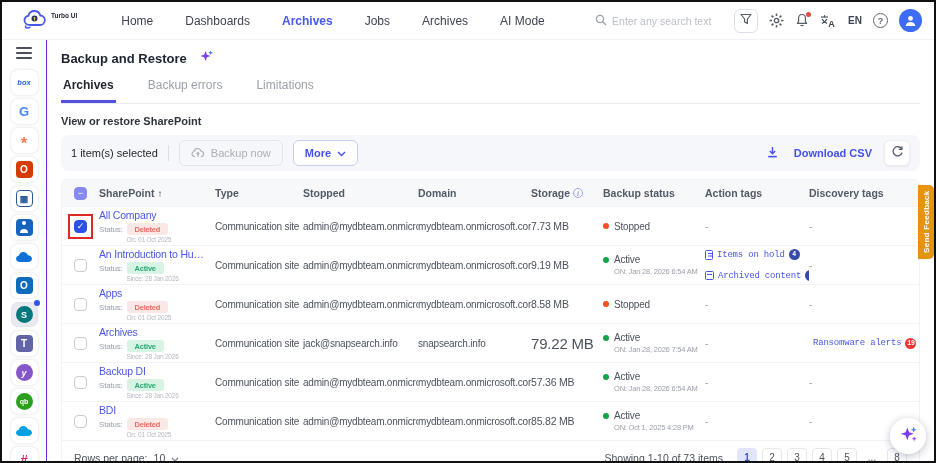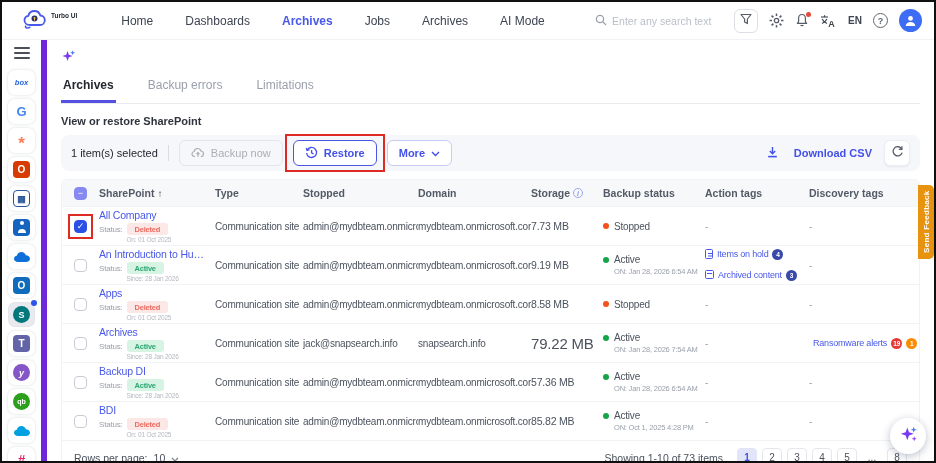--- a/index.html
+++ b/index.html
@@ -18,21 +18,21 @@
   .search input { border:none; outline:none; font-size:10.5px; color:#5b6370; width:100%; font-family:"Liberation Sans",sans-serif; }
   .search input::placeholder { color:#b9bec7; }
   .icon-btn { width:24px; height:24px; border:1px solid #dcdfe6; border-radius:6px; background:#fff; display:flex; align-items:center; justify-content:center; cursor:pointer; }
   .nav-ico { position:relative; display:flex; align-items:center; justify-content:center; cursor:pointer; }
   .red-dot { position:absolute; top:-1px; right:-2px; width:5px; height:5px; border-radius:50%; background:#e5483f; }
   .lang { font-size:10px; font-weight:700; color:#3d4451; margin-left:2px; }
   .help-c { width:15px; height:15px; border:1.4px solid #5f6672; border-radius:50%; font-size:9px; font-weight:700; color:#5f6672; display:flex; align-items:center; justify-content:center; }
   .avatar { width:23px; height:23px; border-radius:50%; background:#3d6cf5; display:flex; align-items:center; justify-content:center; }
 
   
-  .sidebar { position:absolute; top:38px; left:0; bottom:0; width:45px; border-right:6px solid #6d28d9; display:flex; flex-direction:column; align-items:center; padding-top:7px; gap:4px; background:#fff; z-index:4; }
+  .sidebar { position:absolute; top:38px; left:0; bottom:0; width:45px; border-right:1px solid #6d28d9; display:flex; flex-direction:column; align-items:center; padding-top:7px; gap:4px; background:#fff; z-index:4; }
   .hamburger { width:16px; display:flex; flex-direction:column; gap:3px; margin-bottom:7px; cursor:pointer; }
   .hamburger i { height:2px; background:#4a4f58; border-radius:1px; }
   .tile { position:relative; width:27px; height:25px; border-radius:7px; background:#fff; box-shadow:0 0 3px rgba(40,50,80,.18); display:flex; align-items:center; justify-content:center; cursor:pointer; flex:0 0 auto; }
   .tile.active { background:#e9eaef; box-shadow:inset 0 0 2px rgba(0,0,0,.08); }
   .tile .ndot { position:absolute; top:-2px; right:-2px; width:6px; height:6px; border-radius:50%; background:#2f54eb; }
   .chip { width:17px; height:17px; border-radius:4px; display:flex; align-items:center; justify-content:center; color:#fff; font-weight:800; }
   .person-g { width:7px; height:7px; position:relative; }
   .person-g::before { content:""; position:absolute; top:-3px; left:1.5px; width:4px; height:4px; border-radius:50%; background:#fff; }
   .person-g::after { content:""; position:absolute; bottom:-2px; left:-0.5px; width:8px; height:4px; border-radius:4px 4px 0 0; background:#fff; }
 
@@ -75,21 +75,21 @@
   .name-link { font-size:10.5px; color:#4858e8; font-weight:500; white-space:nowrap; overflow:hidden; text-overflow:ellipsis; display:block; cursor:pointer; text-decoration:none; }
   .statline { display:flex; align-items:flex-start; gap:4px; margin-top:2px; }
   .statlbl { font-size:8px; color:#9aa0ab; margin-top:2px; }
   .badge { font-size:7.5px; font-weight:600; padding:1.5px 8px; border-radius:3px; display:inline-block; }
   .under-date { font-size:6.5px; color:#b4b8c0; margin-top:1px; }
   .bk-line { display:flex; align-items:center; gap:5px; }
   .bk-dot { width:6px; height:6px; border-radius:50%; flex:0 0 auto; }
   .bk-label { font-size:10px; color:#4c535e; }
   .bk-date { font-size:7.5px; color:#9aa0ab; margin:2px 0 0 11px; letter-spacing:-0.2px; white-space:nowrap; }
   .dash { color:#9aa0ab; font-size:10px; }
-  .tagline { display:flex; gap:4px; margin:10px 0; }
+  .tagline { display:flex; align-items:center; gap:4px; margin:10px 0;font-family:Liberation Mono, monospace; }
   .tag-label { font-size:9px; color:#4858e8; font-weight:500; white-space:nowrap; }
   .cnt { min-width:11px; height:11px; border-radius:50%; background:#3949ab; color:#fff; font-size:6.5px; font-weight:700; display:inline-flex; align-items:center; justify-content:center; padding:0 2px; }
   .mini-doc { width:8px; height:10px; border:1px solid #4858e8; border-radius:1.5px; position:relative; flex:0 0 auto; }
   .mini-doc::after { content:""; position:absolute; left:1.5px; top:2.5px; width:4px; height:1px; background:#4858e8; box-shadow:0 2.5px 0 #4858e8; }
   .mini-box { width:9px; height:9px; border:1px solid #4858e8; border-radius:1.5px; position:relative; flex:0 0 auto; }
   .mini-box::after { content:""; position:absolute; left:1px; top:2px; width:5px; height:1px; background:#4858e8; }
 
   
   .tfooter { height:35px; border:1px solid #f1f2f5; border-radius:0 0 6px 6px; display:flex; align-items:center; padding:0 12px; font-size:10.5px; color:#4c535e; background:#fff; }
   .rpp { display:flex; align-items:center; gap:6px;text-align:center; }
@@ -242,20 +242,21 @@
           <path d="M5 11 C2.7 11 1 9.6 1 7.8 C1 6.2 2.2 5 3.8 4.8 C4.3 2.6 6.1 1 8.5 1 C10.6 1 12.3 2.3 12.9 4.2 C15.2 4.3 17 5.8 17 7.8 C17 9.7 15.3 11 13.2 11 Z" fill="#00a1e0"></path>
         </svg>
       </div>
       <div class="tile">
         <span style="font-size:13px;font-weight:800;color:#e01e5a">#</span>
       </div>
     </aside>
 
   <main class="main">
     <div class="title-row">
+      <h1>Backup and Restore</h1>
       <span>
         <svg width="15" height="15" viewBox="0 0 16 16">
             <path d="M7 2 L8.4 6 L12.4 7.4 L8.4 8.8 L7 12.8 L5.6 8.8 L1.6 7.4 L5.6 6 Z" fill="#7a3bf0"></path>
             <path d="M12.4 1.4 L13.1 3.3 L15 4 L13.1 4.7 L12.4 6.6 L11.7 4.7 L9.8 4 L11.7 3.3 Z" fill="#4b7bf5"></path>
           </svg>
       </span>
     </div>
 
     <div class="tabs" id="tabs">
         <div class="tab active">Archives</div>
@@ -270,33 +271,20 @@
       <i class="vdiv"></i>
       <button class="tb-btn disabled">
         <span>
           <svg width="14" height="11" viewBox="0 0 14 11">
               <path d="M4 9.5 C2.2 9.5 1 8.4 1 6.9 C1 5.6 1.9 4.7 3.1 4.5 C3.4 2.9 4.7 1.5 6.6 1.5 C8.2 1.5 9.5 2.5 9.9 4 C11.3 4.1 12.5 5.2 12.5 6.7 C12.5 8.2 11.3 9.5 9.8 9.5" fill="none" stroke="#abaeb6" stroke-width="1.2"></path>
               <path d="M7 9.8 V5.8 M5.6 7 L7 5.6 L8.4 7" fill="none" stroke="#abaeb6" stroke-width="1.2"></path>
             </svg>
         </span>
         <span>Backup now</span>
       </button>
-      <span class="annot-wrap">
-        <div class="annot"></div>
-        <button class="tb-btn primary">
-          <span>
-            <svg width="13" height="13" viewBox="0 0 13 13">
-                <path d="M2.1 4.2 A5 5 0 1 1 1.6 7" fill="none" stroke="#4351e8" stroke-width="1.3"></path>
-                <path d="M1.2 2 L2.1 4.4 L4.5 3.7" fill="none" stroke="#4351e8" stroke-width="1.3"></path>
-                <path d="M6.6 4 V6.8 L8.6 8" fill="none" stroke="#4351e8" stroke-width="1.3"></path>
-              </svg>
-          </span>
-          <span>Restore</span>
-        </button>
-      </span>
       <button class="tb-btn more">
         <span>More</span>
         <span>
           <svg width="9" height="6" viewBox="0 0 9 6">
               <polyline points="1,1 4.5,4.5 8,1" fill="none" stroke="#4351e8" stroke-width="1.4"></polyline>
             </svg>
         </span>
       </button>
       <div class="toolbar-right">
         <span class="dl-link">

